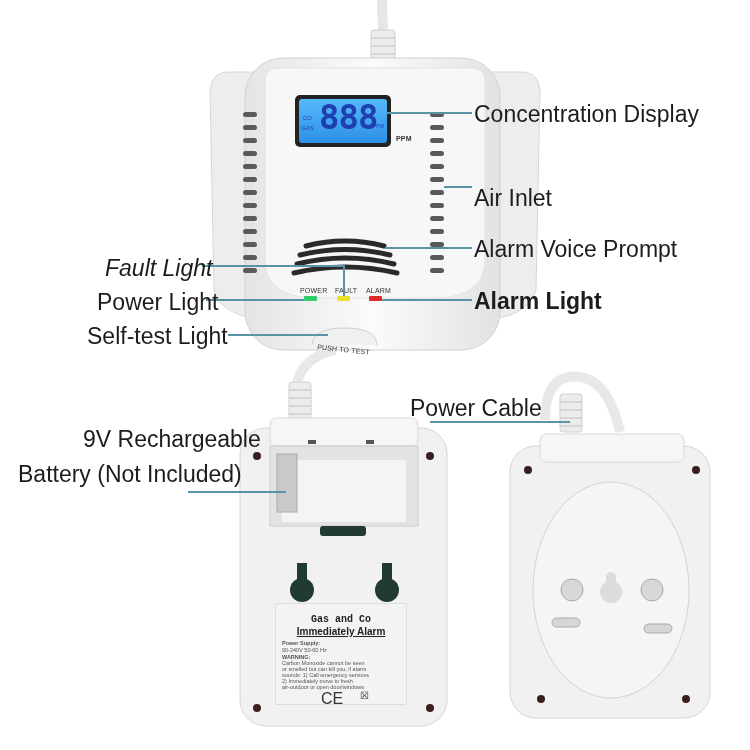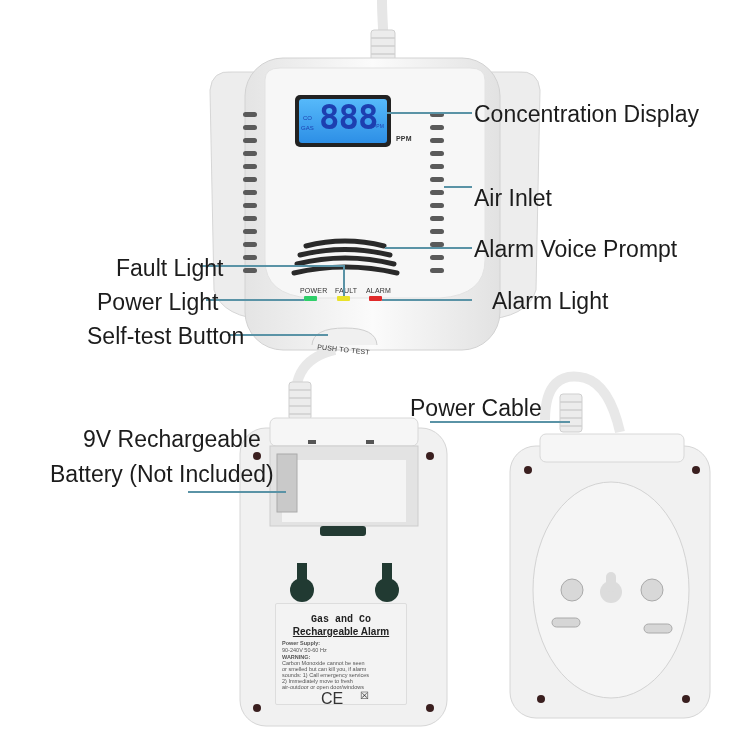--- a/index.html
+++ b/index.html
@@ -167,21 +167,21 @@
 </div>
 <div class="devtext" style="left:396px;top:135px;font-weight:bold;">PPM</div>
 
 <div class="devtext" style="left:300px;top:287px;">POWER</div>
 <div class="devtext" style="left:335px;top:287px;">FAULT</div>
 <div class="devtext" style="left:366px;top:287px;">ALARM</div>
 <div class="devtext" style="left:317px;top:346px;transform:rotate(6deg);">PUSH TO TEST</div>
 
 <div class="sticker">
   <div class="stk-title" style="top:10px;font-family:Liberation Mono, monospace;">Gas and Co</div>
-  <div class="stk-title" style="top:22px;text-decoration:underline;">Rechargeable Alarm</div>
+  <div class="stk-title" style="top:22px;text-decoration:underline;">Immediately Alarm</div>
   <div class="stk-line" style="top:36px;font-weight:bold;">Power Supply:</div>
   <div class="stk-line" style="top:43px;">90-240V   50-60 Hz</div>
   <div class="stk-line" style="top:50px;font-weight:bold;">WARNING:</div>
   <div class="stk-line" style="top:56px;">Carbon Monoxide cannot be seen</div>
   <div class="stk-line" style="top:62px;">or smelled but can kill you, if alarm</div>
   <div class="stk-line" style="top:68px;">sounds: 1) Call emergency services</div>
   <div class="stk-line" style="top:74px;">2) Immediately move to fresh</div>
   <div class="stk-line" style="top:80px;">air-outdoor or open door/windows</div>
   <div class="abs" style="left:45px;top:86px;font-size:16px;color:#333;">CE</div>
   <div class="abs" style="left:84px;top:86px;font-size:10px;color:#333;">☒</div>
@@ -194,19 +194,19 @@
 <div class="leader" style="left:202px;top:265px;width:142px;"></div>
 <div class="vleader" style="left:343px;top:265px;height:31px;"></div>
 <div class="leader" style="left:206px;top:299px;width:98px;"></div>
 <div class="leader" style="left:228px;top:334px;width:100px;"></div>
 <div class="leader" style="left:430px;top:421px;width:140px;"></div>
 <div class="leader" style="left:188px;top:491px;width:98px;"></div>
 
 <div class="label" style="left:474px;top:103px;">Concentration Display</div>
 <div class="label" style="left:474px;top:187px;">Air Inlet</div>
 <div class="label" style="left:474px;top:238px;">Alarm Voice Prompt</div>
-<div class="label" style="left:492px;top:290px;">Alarm Light</div>
-<div class="label" style="left:116px;top:257px;">Fault Light</div>
+<div class="label" style="left:474px;top:290px;font-weight:bold;">Alarm Light</div>
+<div class="label" style="left:105px;top:257px;font-style:italic;">Fault Light</div>
 <div class="label" style="left:97px;top:291px;">Power Light</div>
-<div class="label" style="left:87px;top:325px;">Self-test Button</div>
+<div class="label" style="left:87px;top:325px;">Self-test Light</div>
 <div class="label" style="left:410px;top:397px;">Power Cable</div>
 <div class="label" style="left:35px;top:428px;margin-left:48px;">9V Rechargeable</div>
-<div class="label" style="left:50px;top:463px;text-align:center;">Battery (Not Included)</div>
+<div class="label" style="left:18px;top:463px;text-align:center;">Battery (Not Included)</div>
 
 </body></html>

